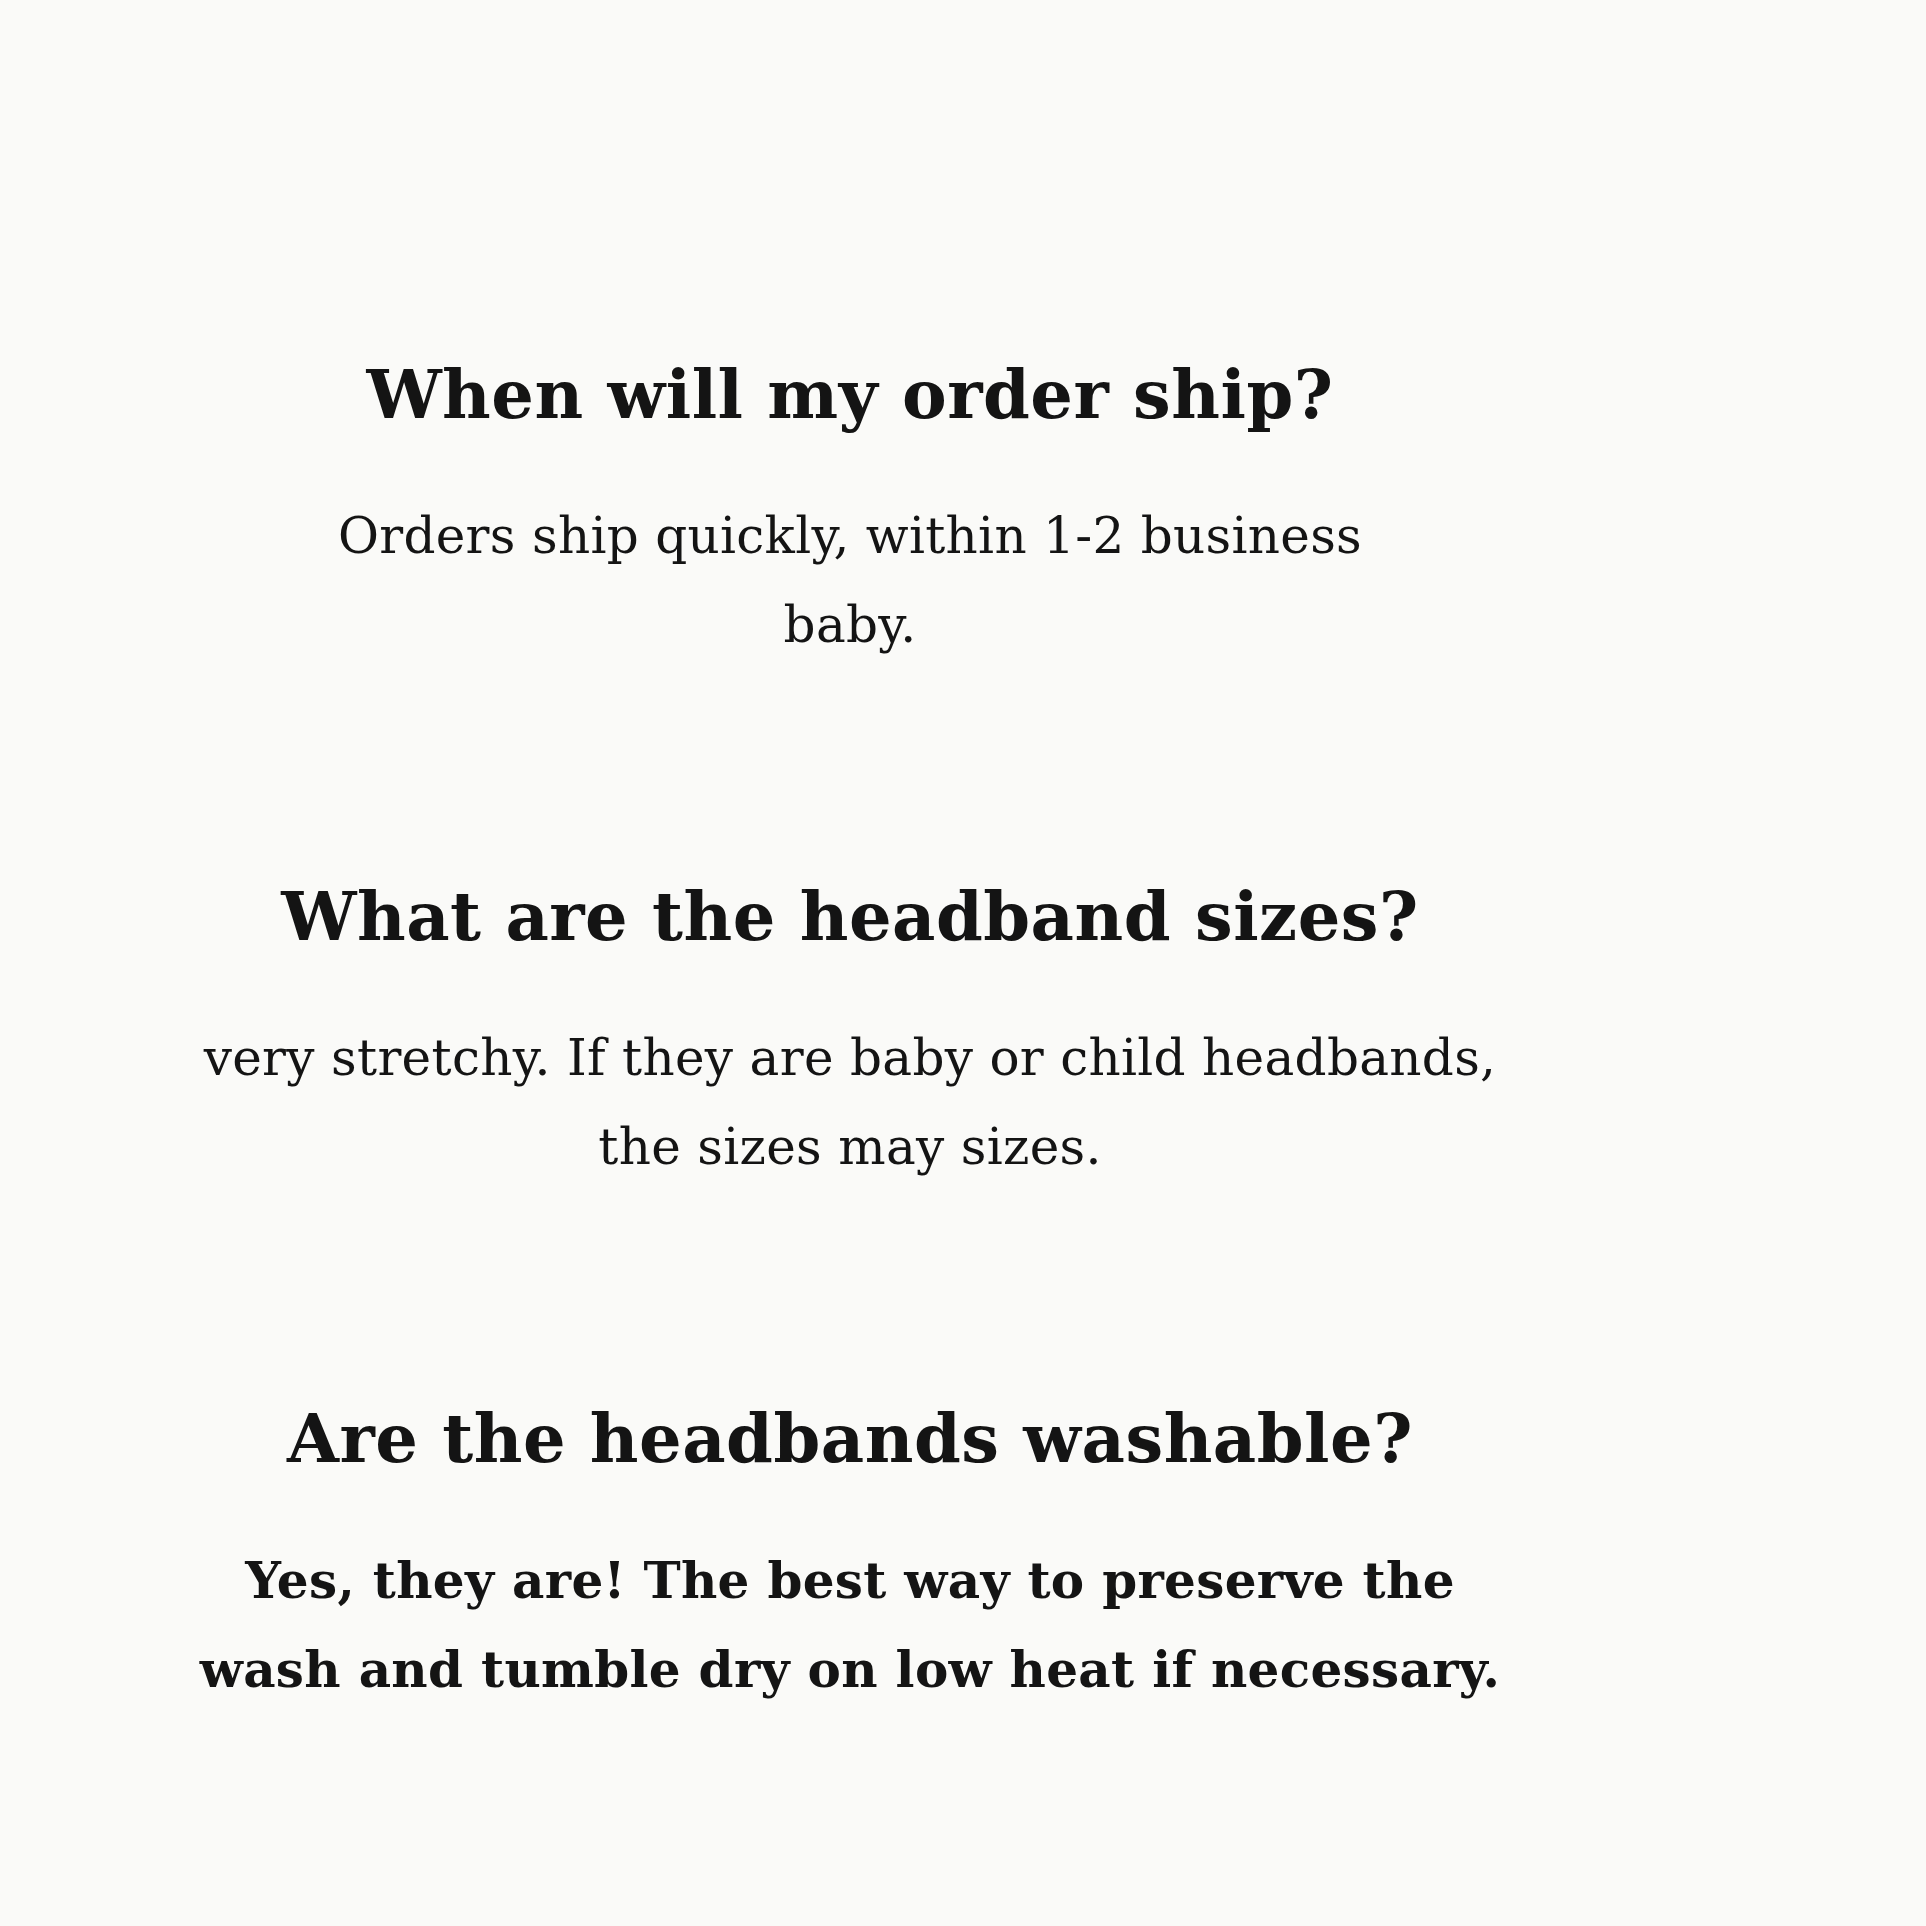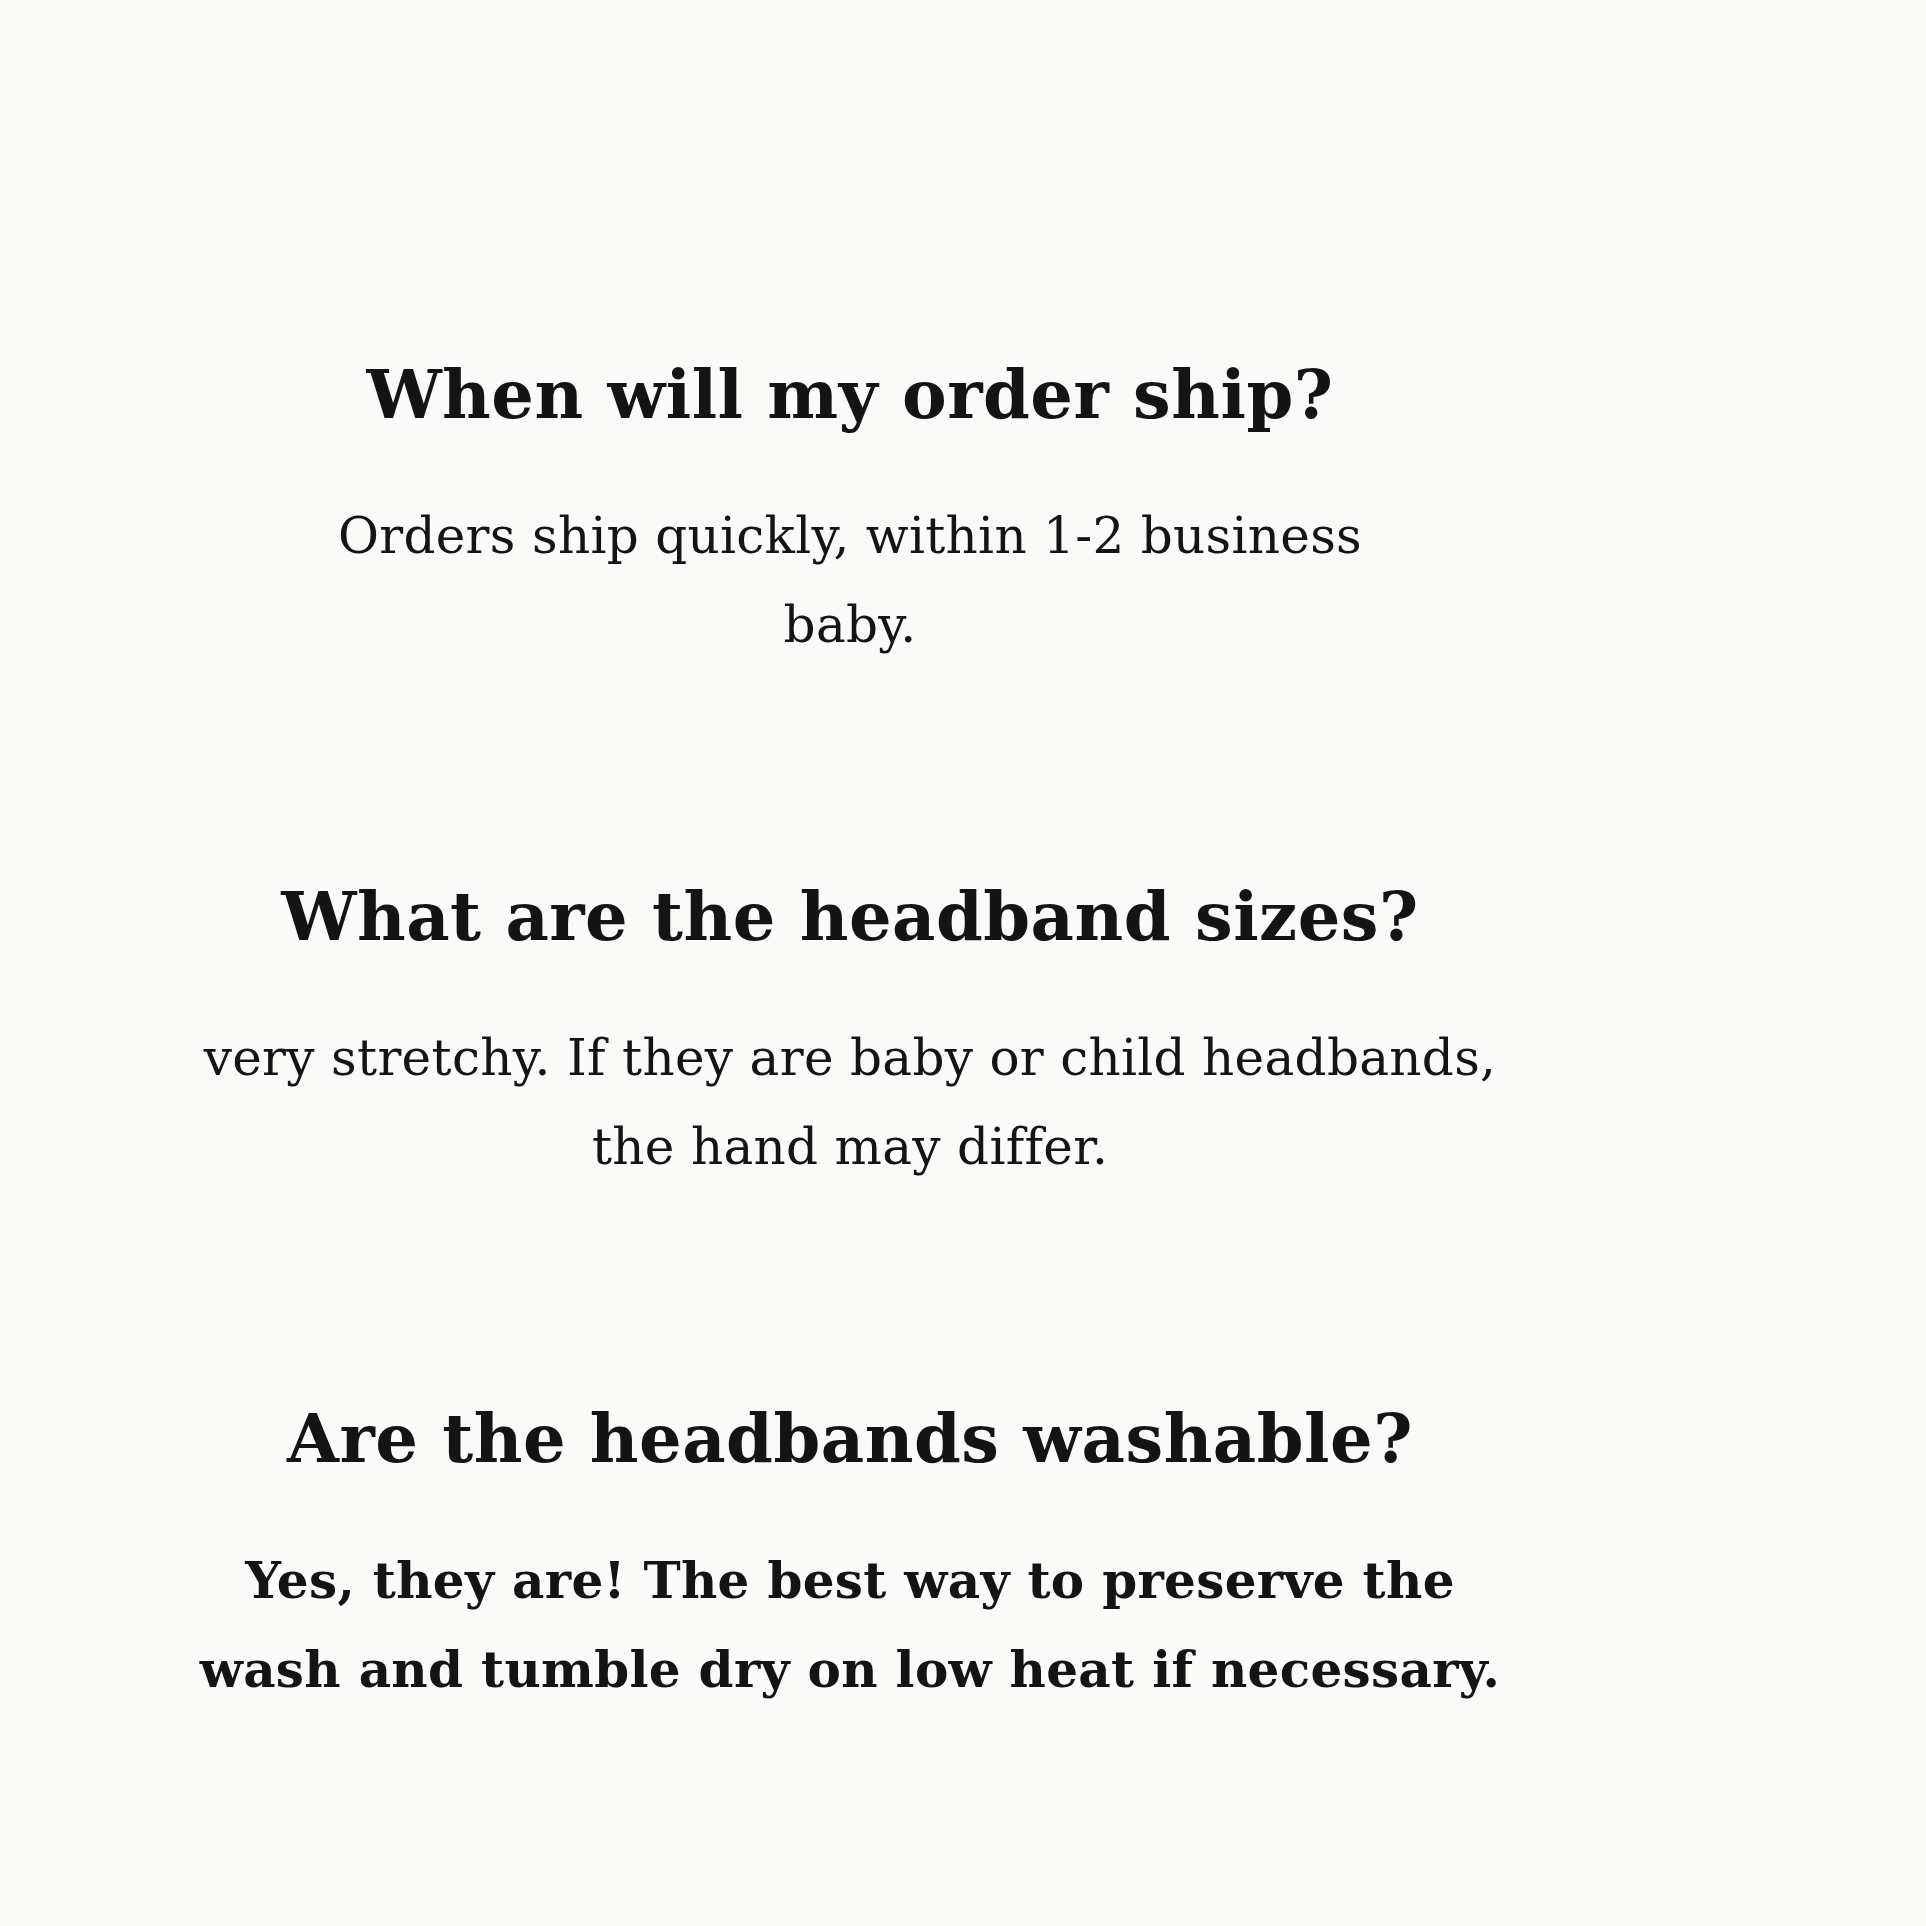--- a/index.html
+++ b/index.html
@@ -61,21 +61,21 @@
     <div class="answer">
       <div class="answer-line">Orders ship quickly, within 1-2 business</div>
       <div class="answer-line">baby.</div>
     </div>
   </section>
 
   <section class="faq-section">
     <h2 class="question">What are the headband sizes?</h2>
     <div class="answer">
       <div class="answer-line">very stretchy. If they are baby or child headbands,</div>
-      <div class="answer-line">the hand may differ.</div>
+      <div class="answer-line">the sizes may sizes.</div>
     </div>
   </section>
 
   <section class="faq-section">
     <h2 class="question">Are the headbands washable?</h2>
     <div class="answer answer--bold">
       <div class="answer-line">Yes, they are! The best way to preserve the</div>
       <div class="answer-line">wash and tumble dry on low heat if necessary.</div>
     </div>
   </section>

